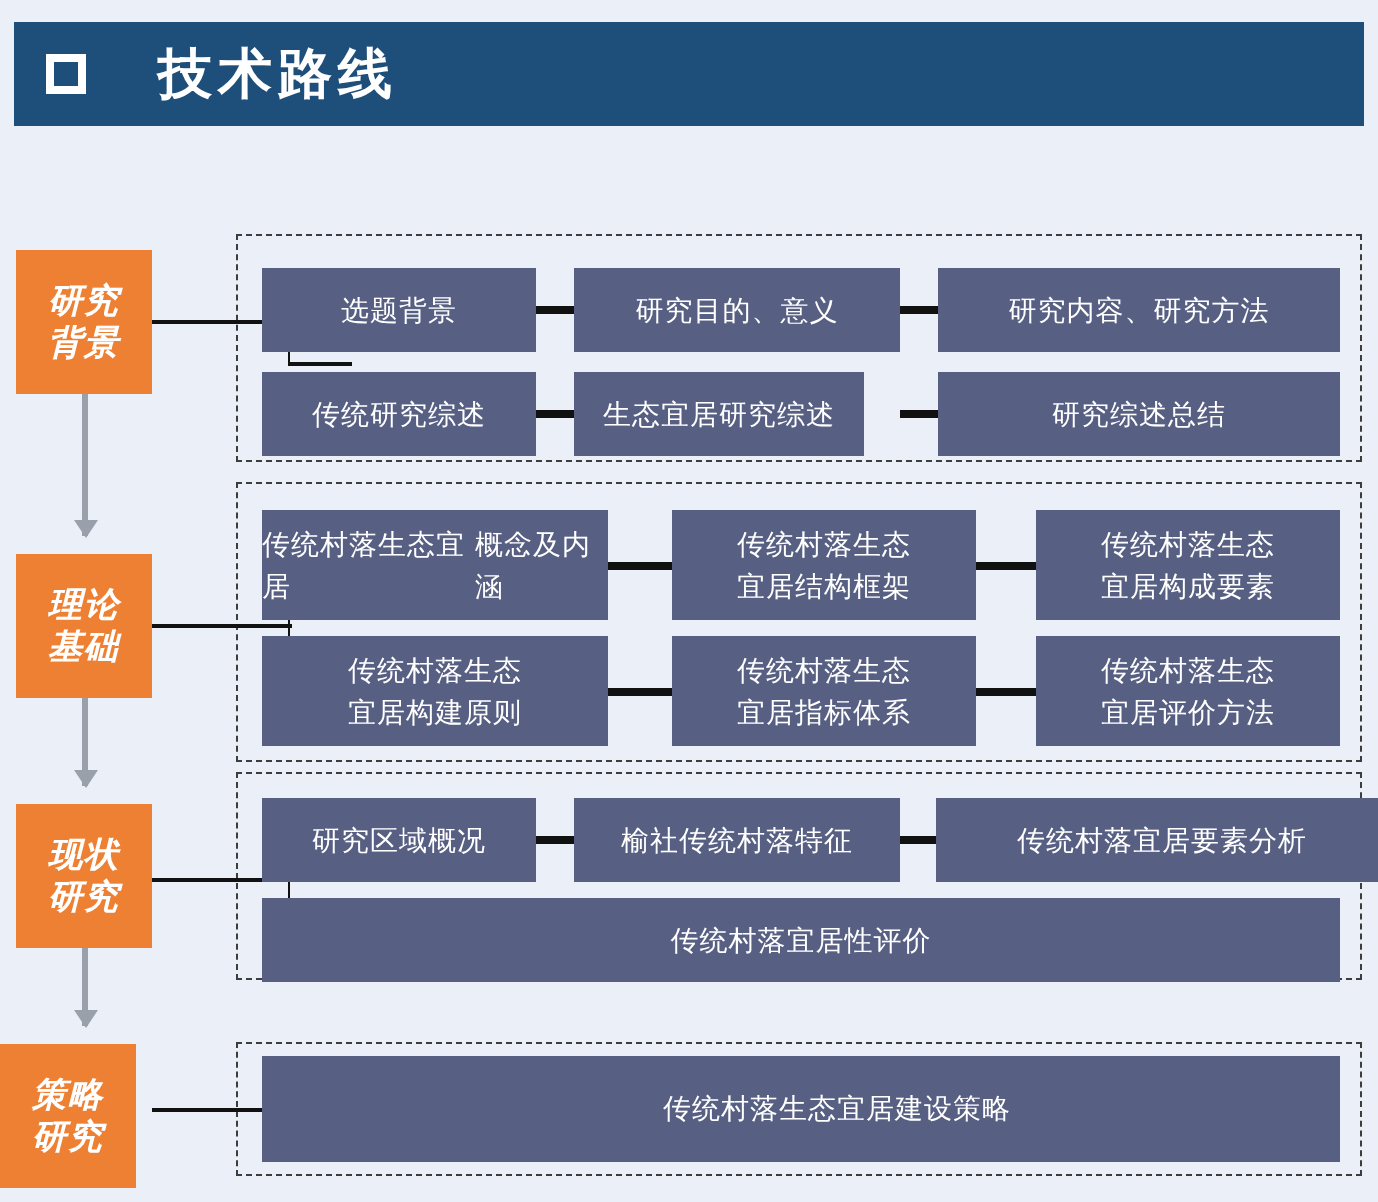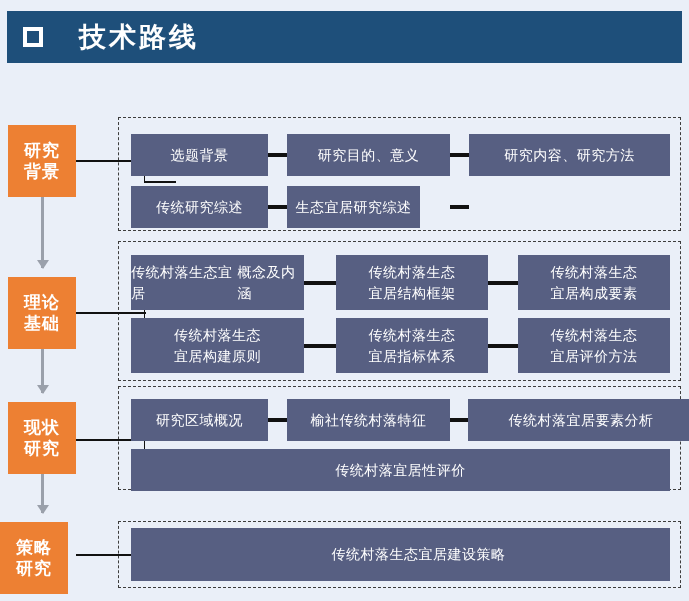--- a/index.html
+++ b/index.html
@@ -48,21 +48,21 @@
     font-size: 17px;
     font-weight: bold;
     line-height: 21px;
     display: flex;
     flex-direction: column;
     align-items: center;
     justify-content: center;
     text-align: center;
     letter-spacing: 1px;
   }
-  .phase .l { display: block; }
+  .phase .l { display: block; font-style: italic; }
 
   
   .v-arrow {
     position: absolute;
     left: 41px;
     width: 3px;
     background: #9aa0ab;
   }
   .v-arrow::after {
     content: "";
@@ -165,22 +165,23 @@
     <div class="bracket-stub-bot" style="left:144px; top:181px; width:32px;"></div>
 
     <div class="node" style="left:131px; top:134px; width:137px; height:42px;">选题背景</div>
     <div class="h-conn" style="left:268px; top:153px; width:19px;"></div>
     <div class="node" style="left:287px; top:134px; width:163px; height:42px;">研究目的、意义</div>
     <div class="h-conn" style="left:450px; top:153px; width:19px;"></div>
     <div class="node" style="left:469px; top:134px; width:201px; height:42px;">研究内容、研究方法</div>
 
     <div class="node" style="left:131px; top:186px; width:137px; height:42px;">传统研究综述</div>
     <div class="h-conn" style="left:268px; top:205px; width:19px;"></div>
-    <div class="node" style="left:287px; top:186px; width:133px; height:42px;">生态宜居研究综述</div>
+    <div class="node" style="left:287px; top:186px; width:145px; height:42px;">生态宜居研究综述</div>
     <div class="h-conn" style="left:450px; top:205px; width:19px;"></div>
+    <div class="node" style="left:469px; top:186px; width:201px; height:42px;">研究综述总结</div>
 
     <div class="group" style="top:241px; height:140px;"></div>
 
     <div class="lead" style="left:76px; top:312px; width:70px;"></div>
     <div class="bracket" style="left:144px; top:277px; width:14px; height:70px;"></div>
     <div class="bracket-stub-top" style="left:144px; top:277px; width:32px;"></div>
     <div class="bracket-stub-bot" style="left:144px; top:346px; width:32px;"></div>
 
     <div class="node two-line" style="left:131px; top:255px; width:173px; height:55px; flex-direction:row;">
       <span>传统村落生态宜居</span>

